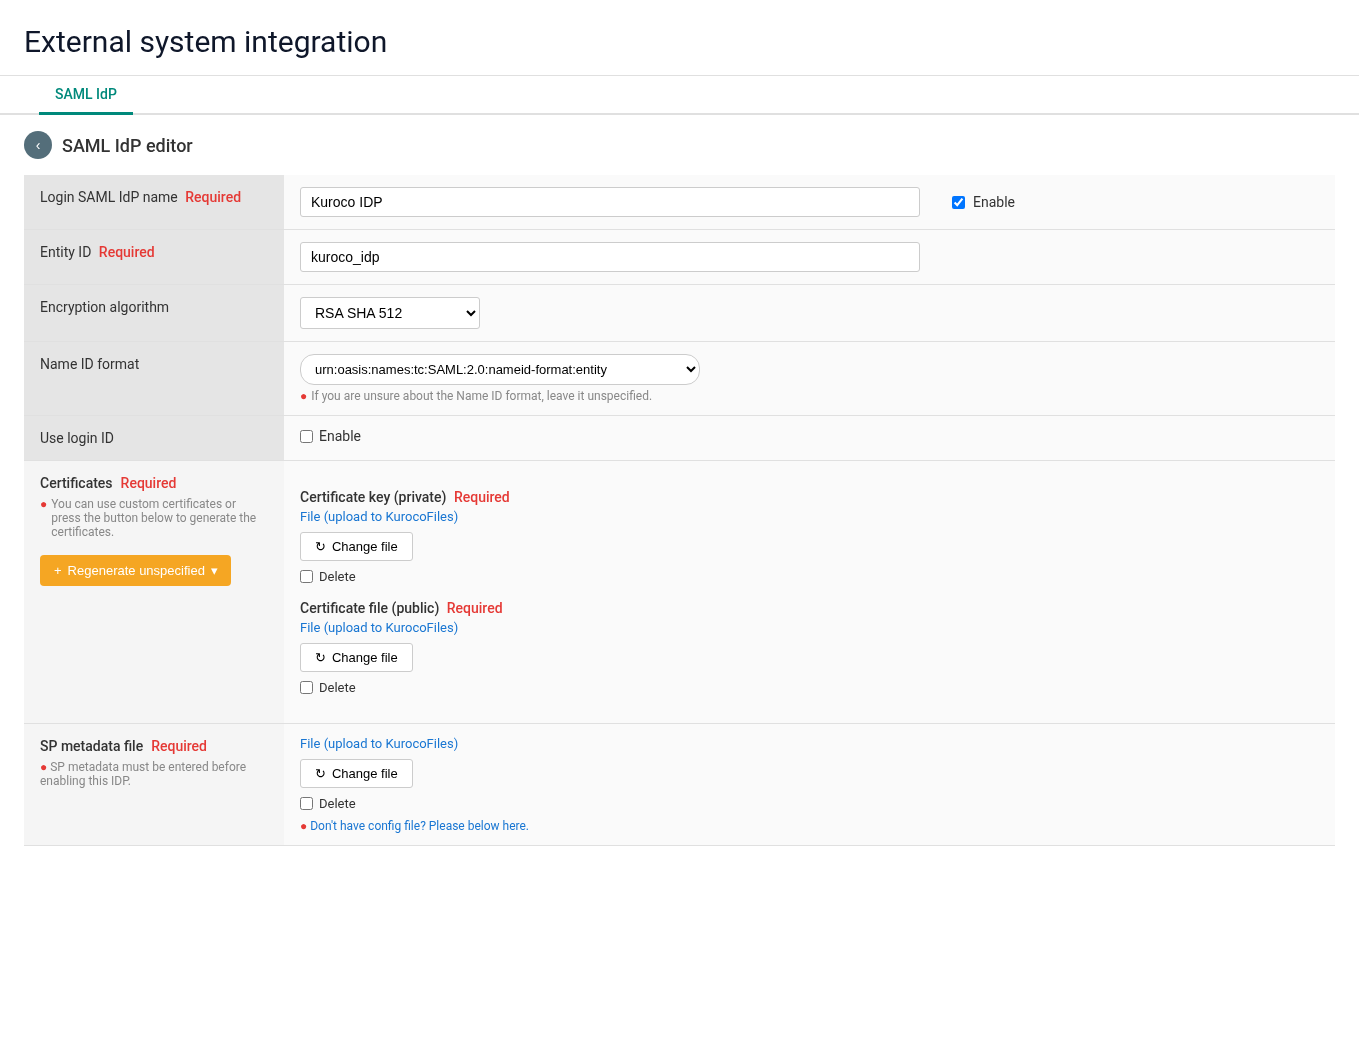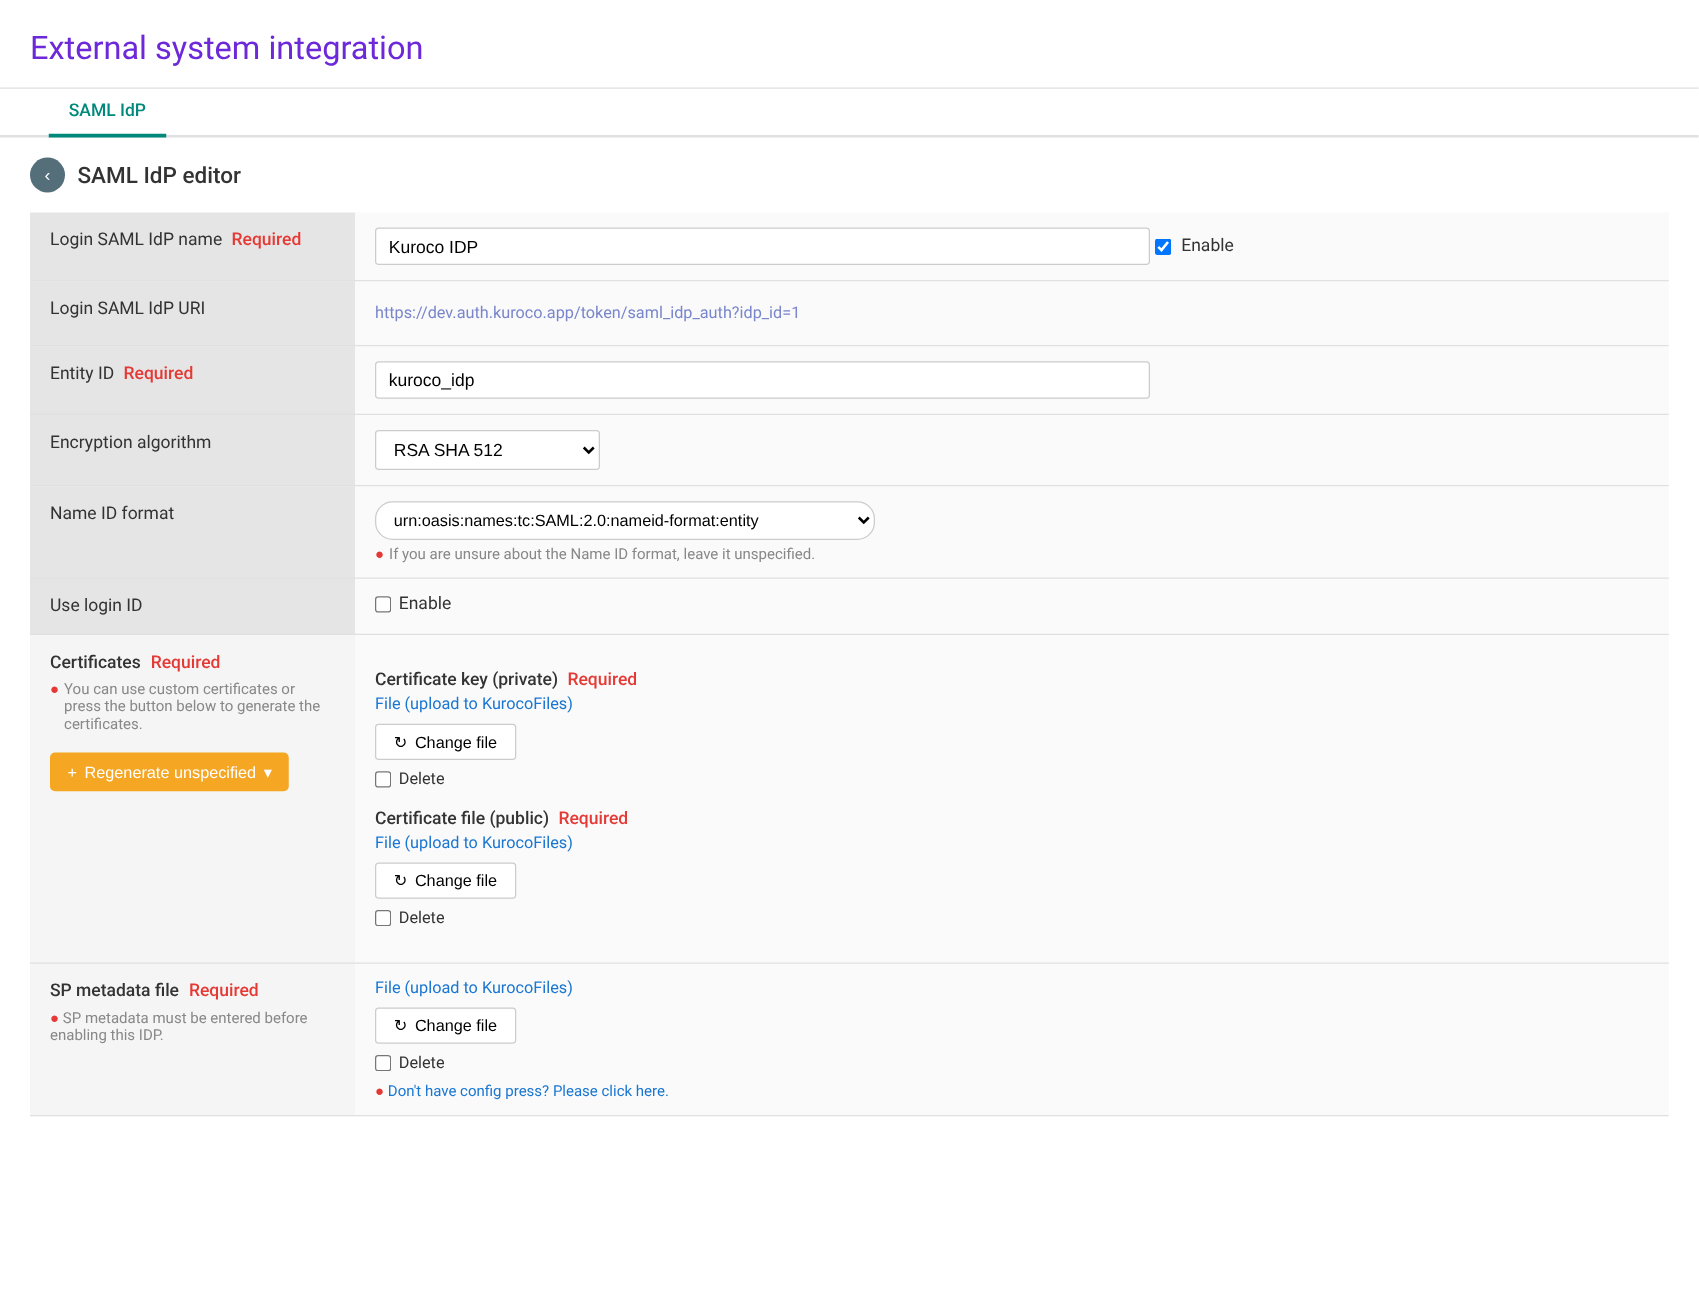--- a/index.html
+++ b/index.html
@@ -7,23 +7,23 @@
       font-family: -apple-system, BlinkMacSystemFont, "Segoe UI", Roboto, Arial, sans-serif;
       font-size: 14px;
       background: #fff;
       color: #333;
     }
     .page-header {
       padding: 24px 24px 16px 24px;
       border-bottom: 1px solid #e0e0e0;
     }
     .page-title {
-      font-size: 26px;
+      font-size: 30px;
       font-weight: 400;
-      color: #6d28d9;
+      color: #0f172a;
     }
     .tab-bar {
       border-bottom: 2px solid #e0e0e0;
       padding: 0 39px;
       margin-bottom: 0;
     }
     .tab-item {
       display: inline-block;
       padding: 10px 16px;
       font-size: 14px;
@@ -269,38 +269,30 @@
 
   <table class="form-table">
 
     <tbody>
         <tr>
       <td class="label-cell">
         <span>Login SAML IdP name</span>
         <span class="required-tag">Required</span>
       </td>
       <td class="input-cell">
-        <div style="display:flex; align-items:center; gap:4px;">
+        <div style="display:flex; align-items:center; gap:32px;">
           <input class="text-input" type="text" value="Kuroco IDP" style="">
           <label class="enable-header-checkbox">
             <input type="checkbox" checked="" style="">
             <span>Enable</span>
           </label>
         </div>
       </td>
     </tr>
 
-    <tr>
-      <td class="label-cell">
-        <span>Login SAML IdP URI</span>
-      </td>
-      <td class="input-cell">
-        <div class="uri-display">https://dev.auth.kuroco.app/token/saml_idp_auth?idp_id=1</div>
-      </td>
-    </tr>
 
     <tr>
       <td class="label-cell">
         <span>Entity ID</span>
         <span class="required-tag">Required</span>
       </td>
       <td class="input-cell">
         <input class="text-input" type="text" value="kuroco_idp" style="">
       </td>
     </tr>
@@ -422,19 +414,19 @@
             <span>↻</span>
             <span>Change file</span>
           </button>
         </div>
         <div class="delete-row">
           <input type="checkbox" style="">
           <span>Delete</span>
         </div>
         <div class="dont-have-link">
           <span style="color:#e53935;">●</span>
-          <span>Don't have config press? Please click here.</span>
+          <span>Don't have config file? Please below here.</span>
         </div>
       </td>
     </tr>
   </tbody>
     </table>
 </div>
 
 </body></html>

